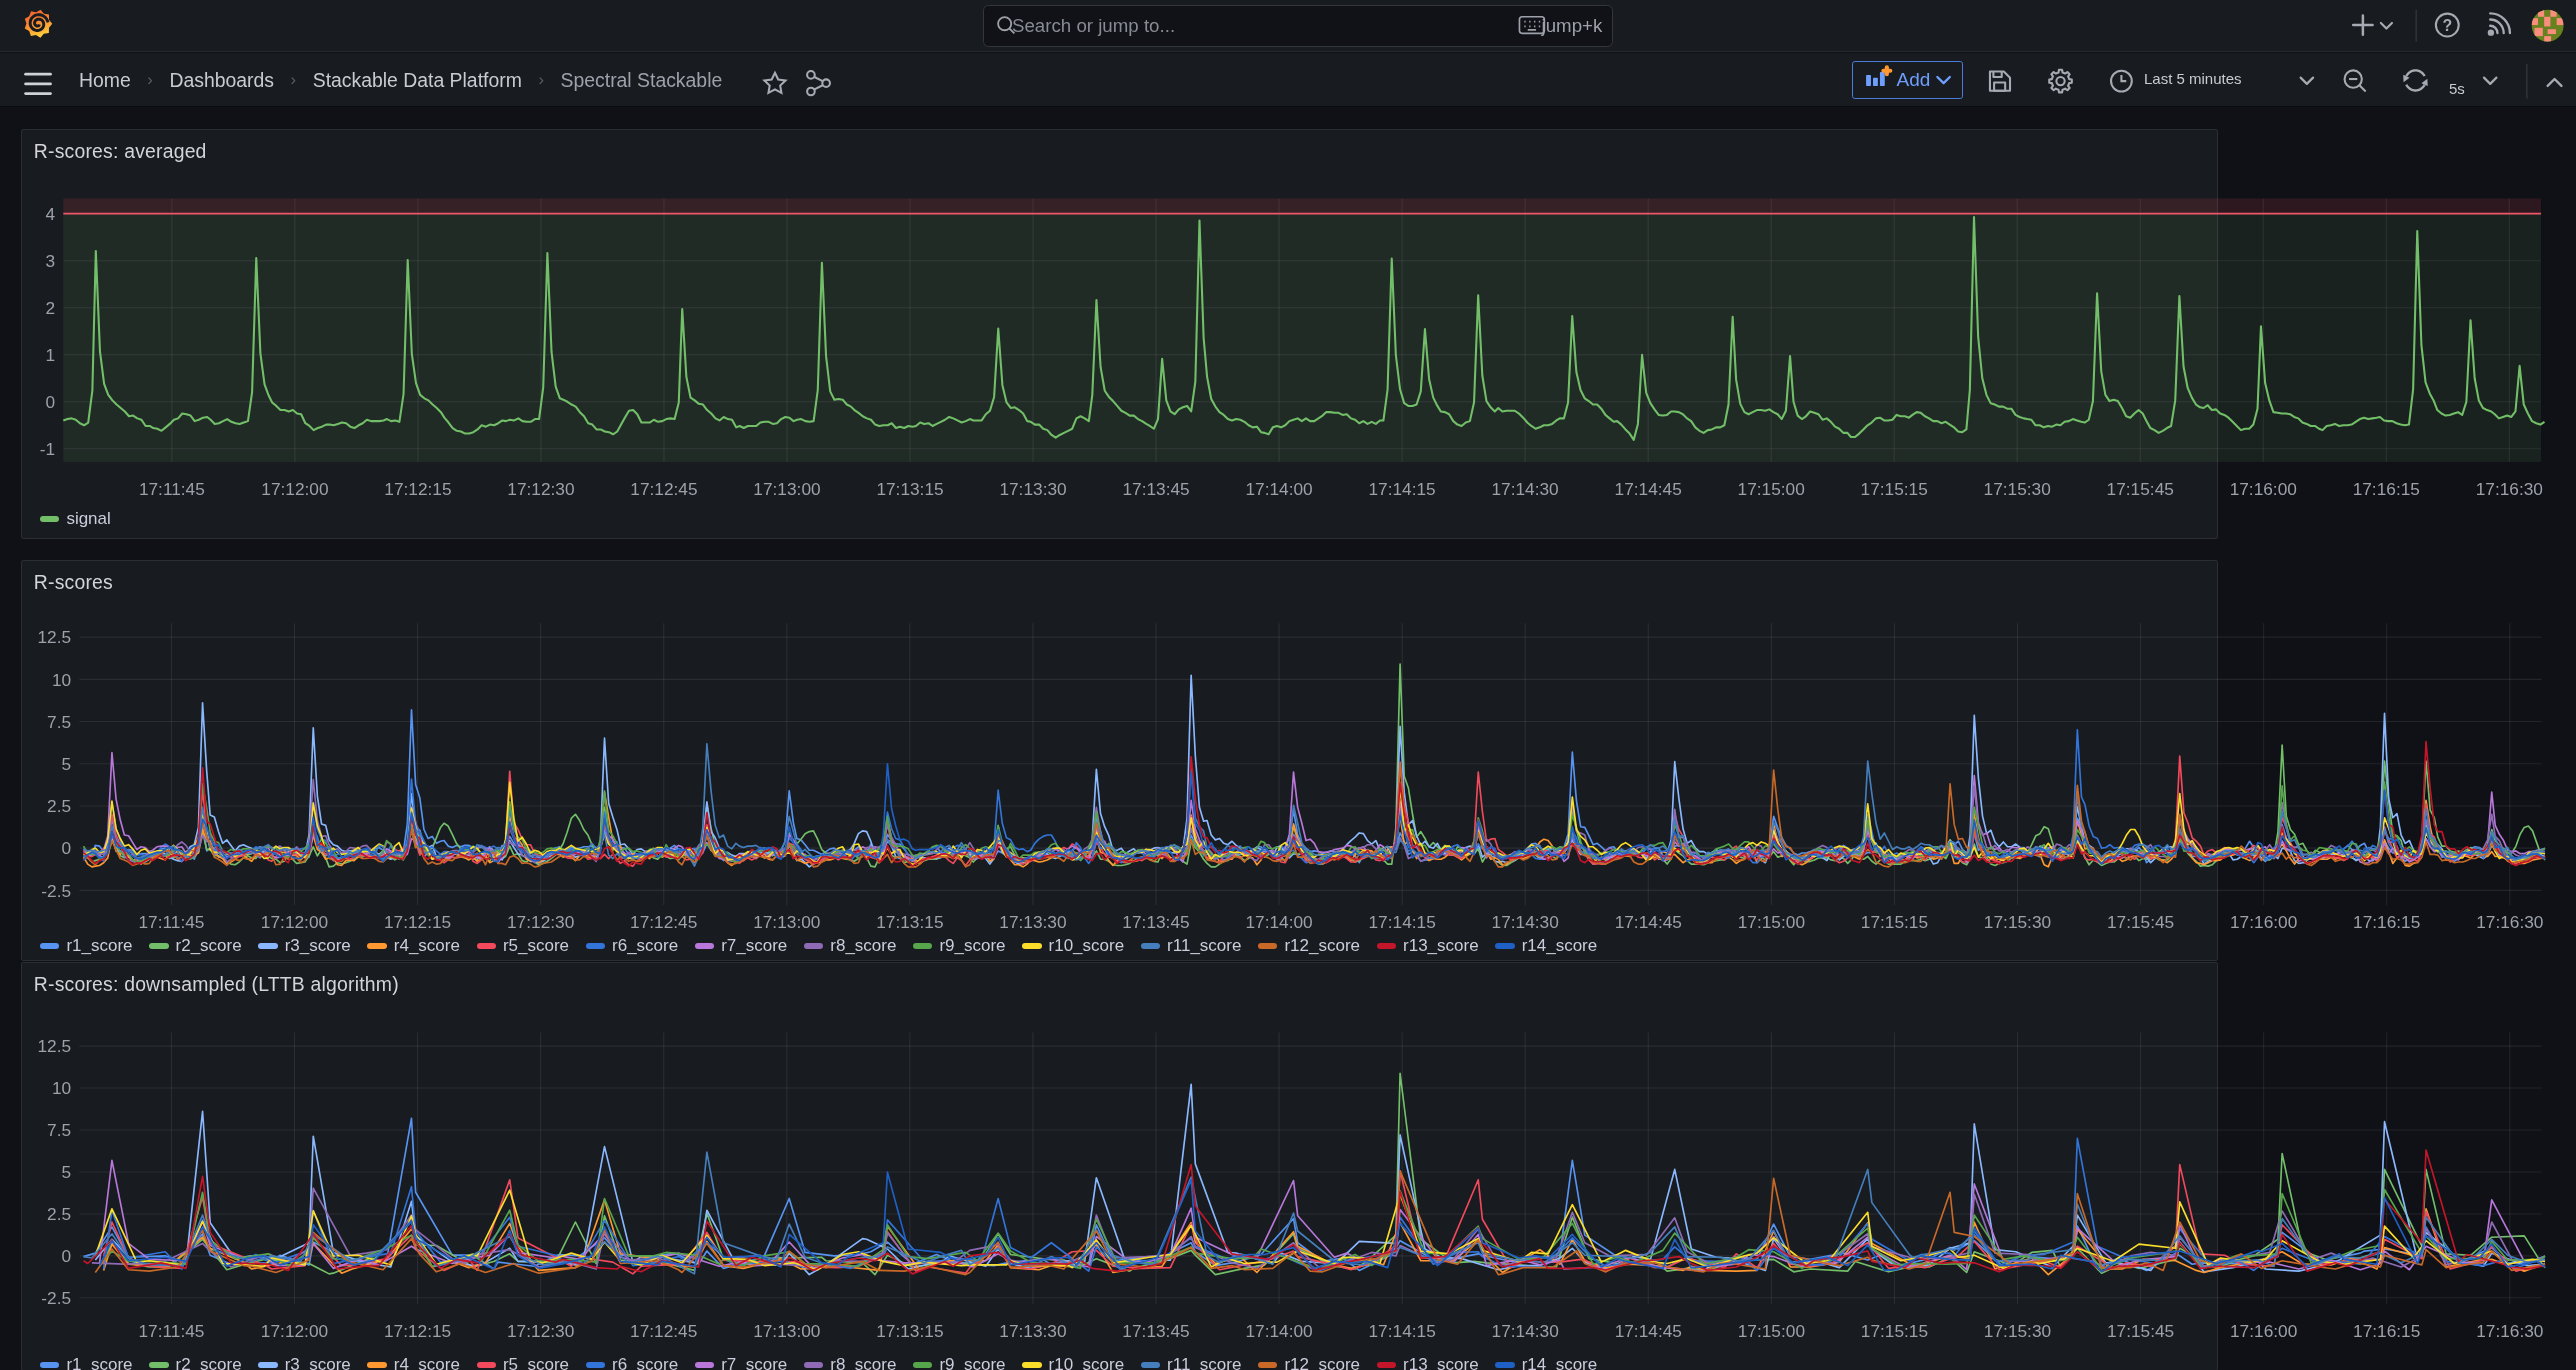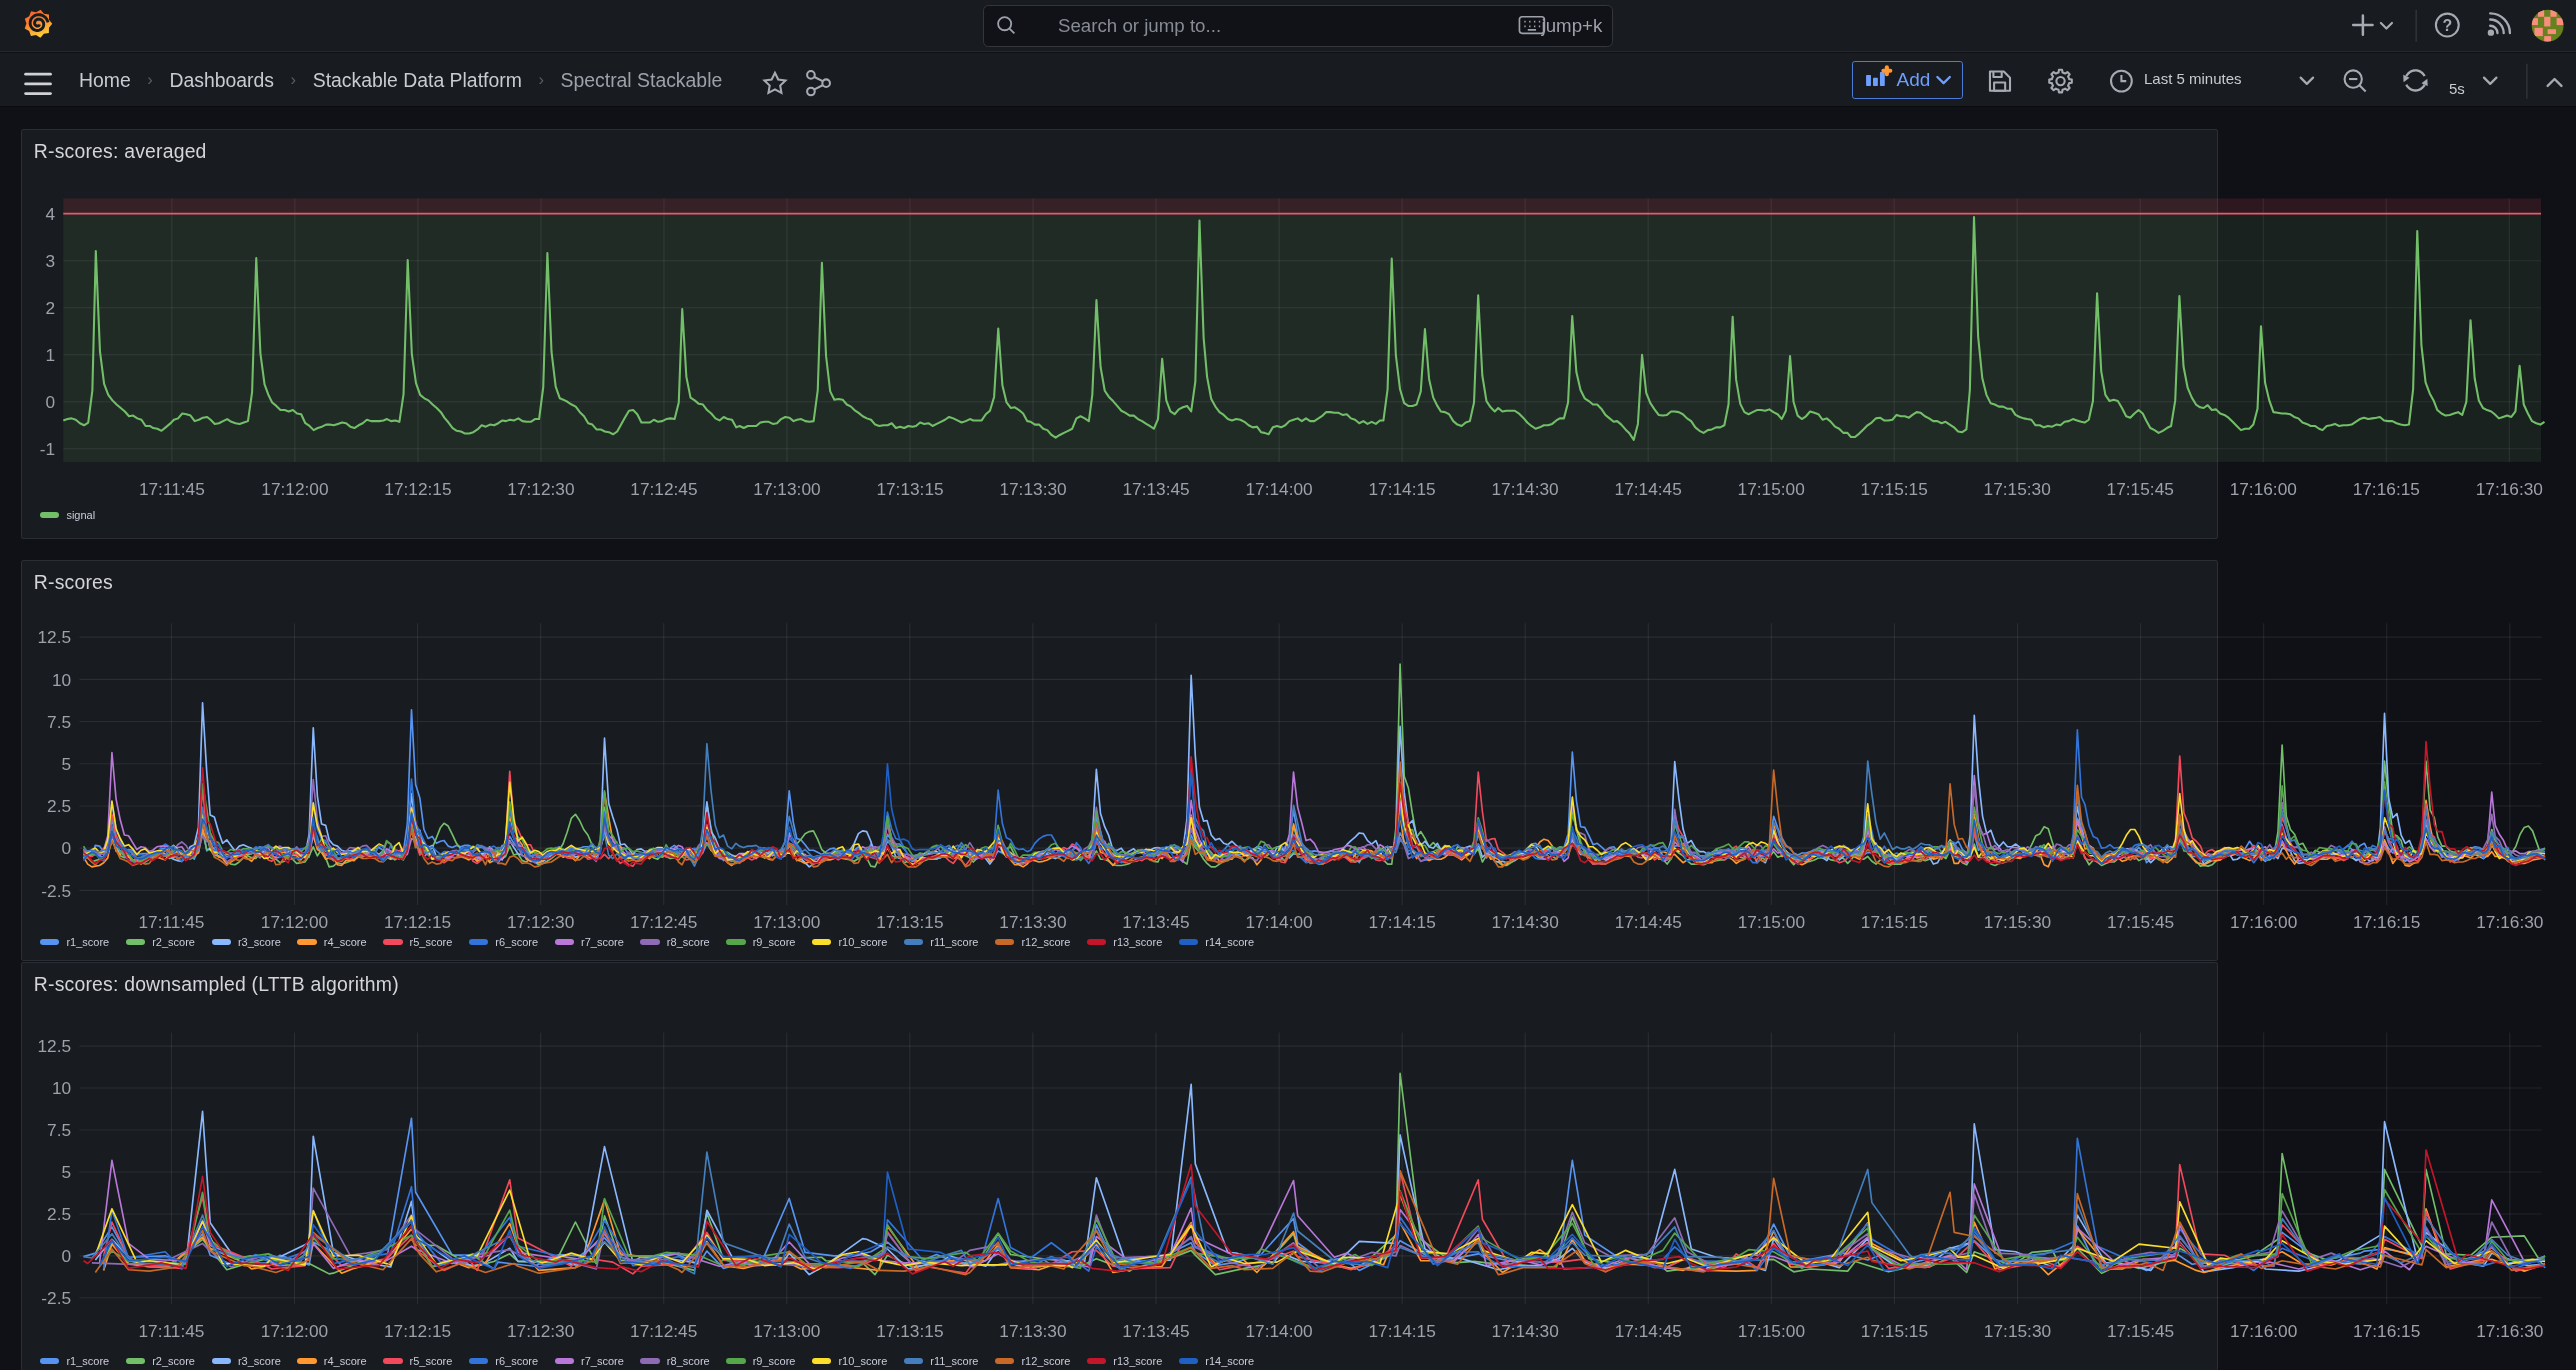--- a/index.html
+++ b/index.html
@@ -2,25 +2,25 @@
 <html style="font-size:11px"><head><meta charset="utf-8"><style>
 * {margin:0;padding:0;box-sizing:border-box}
 body {width:2576px;height:1371px;background:#0F1116;font-family:"Liberation Sans",sans-serif;overflow:hidden;position:relative}
 .bar {position:absolute;left:0;width:2576px;background:#181B1F}
 #tb1 {top:0;height:52px;border-bottom:0.7px solid #26282E}
 #tb2 {top:53px;height:54px;border-bottom:1.4px solid #0A0B0D}
 .crumbs {position:absolute;left:79px;top:53px;height:54px;display:flex;align-items:center;font-size:19.4px;color:#C9CBD3}
 .crumbs .sep {color:#5A5E66;margin:0 16.6px;font-size:16.6px}
 .crumbs .last {color:#9DA1AA}
 #search {position:absolute;left:983px;top:4.8px;width:630px;height:42px;background:#111217;border:0.7px solid #33363D;border-radius:5.5px;display:flex;align-items:center;font-size:18.7px;color:#878B94}
-#search .ph {margin-left:74px}
+#search .ph {margin-left:28px}
 #search .kb {position:absolute;right:9.7px;color:#9DA1AA}
 .panel {position:absolute;left:21px;width:2197px;background:#181B1F;border:0.7px solid #2B2E35;border-radius:2.1px}
 .ptitle {position:absolute;left:11.8px;top:9.7px;font-size:19.4px;font-weight:500;color:#D4D5DC;letter-spacing:0.2px}
-.legend {position:absolute;left:18px;display:flex;align-items:center;font-size:11px;color:#CCCCDC;white-space:nowrap}
+.legend {position:absolute;left:18px;display:flex;align-items:center;font-size:17px;color:#CCCCDC;white-space:nowrap}
 .li {display:flex;align-items:center;margin-right:16.6px}
 .pill {width:19.4px;height:6.2px;border-radius:3.1px;margin-right:7px;display:inline-block}
 #addbtn {position:absolute;left:1852px;top:61px;width:111px;height:38px;border:1.4px solid #4C7BD9;border-radius:2.8px;display:flex;align-items:center;justify-content:center;color:#6E9FFF;font-size:19px;font-weight:500}
 #addbtn span {margin-left:40px;margin-right:28px}
 .tbtext {position:absolute;font-size:15px;color:#C9CBD3}
 svg {display:block}
 </style></head><body>
 <div class="bar" id="tb1"></div>
 <div class="bar" id="tb2"></div>
 <div class="crumbs">Home<span class="sep">›</span>Dashboards<span class="sep">›</span>Stackable Data Platform<span class="sep">›</span><span class="last">Spectral Stackable</span></div>

